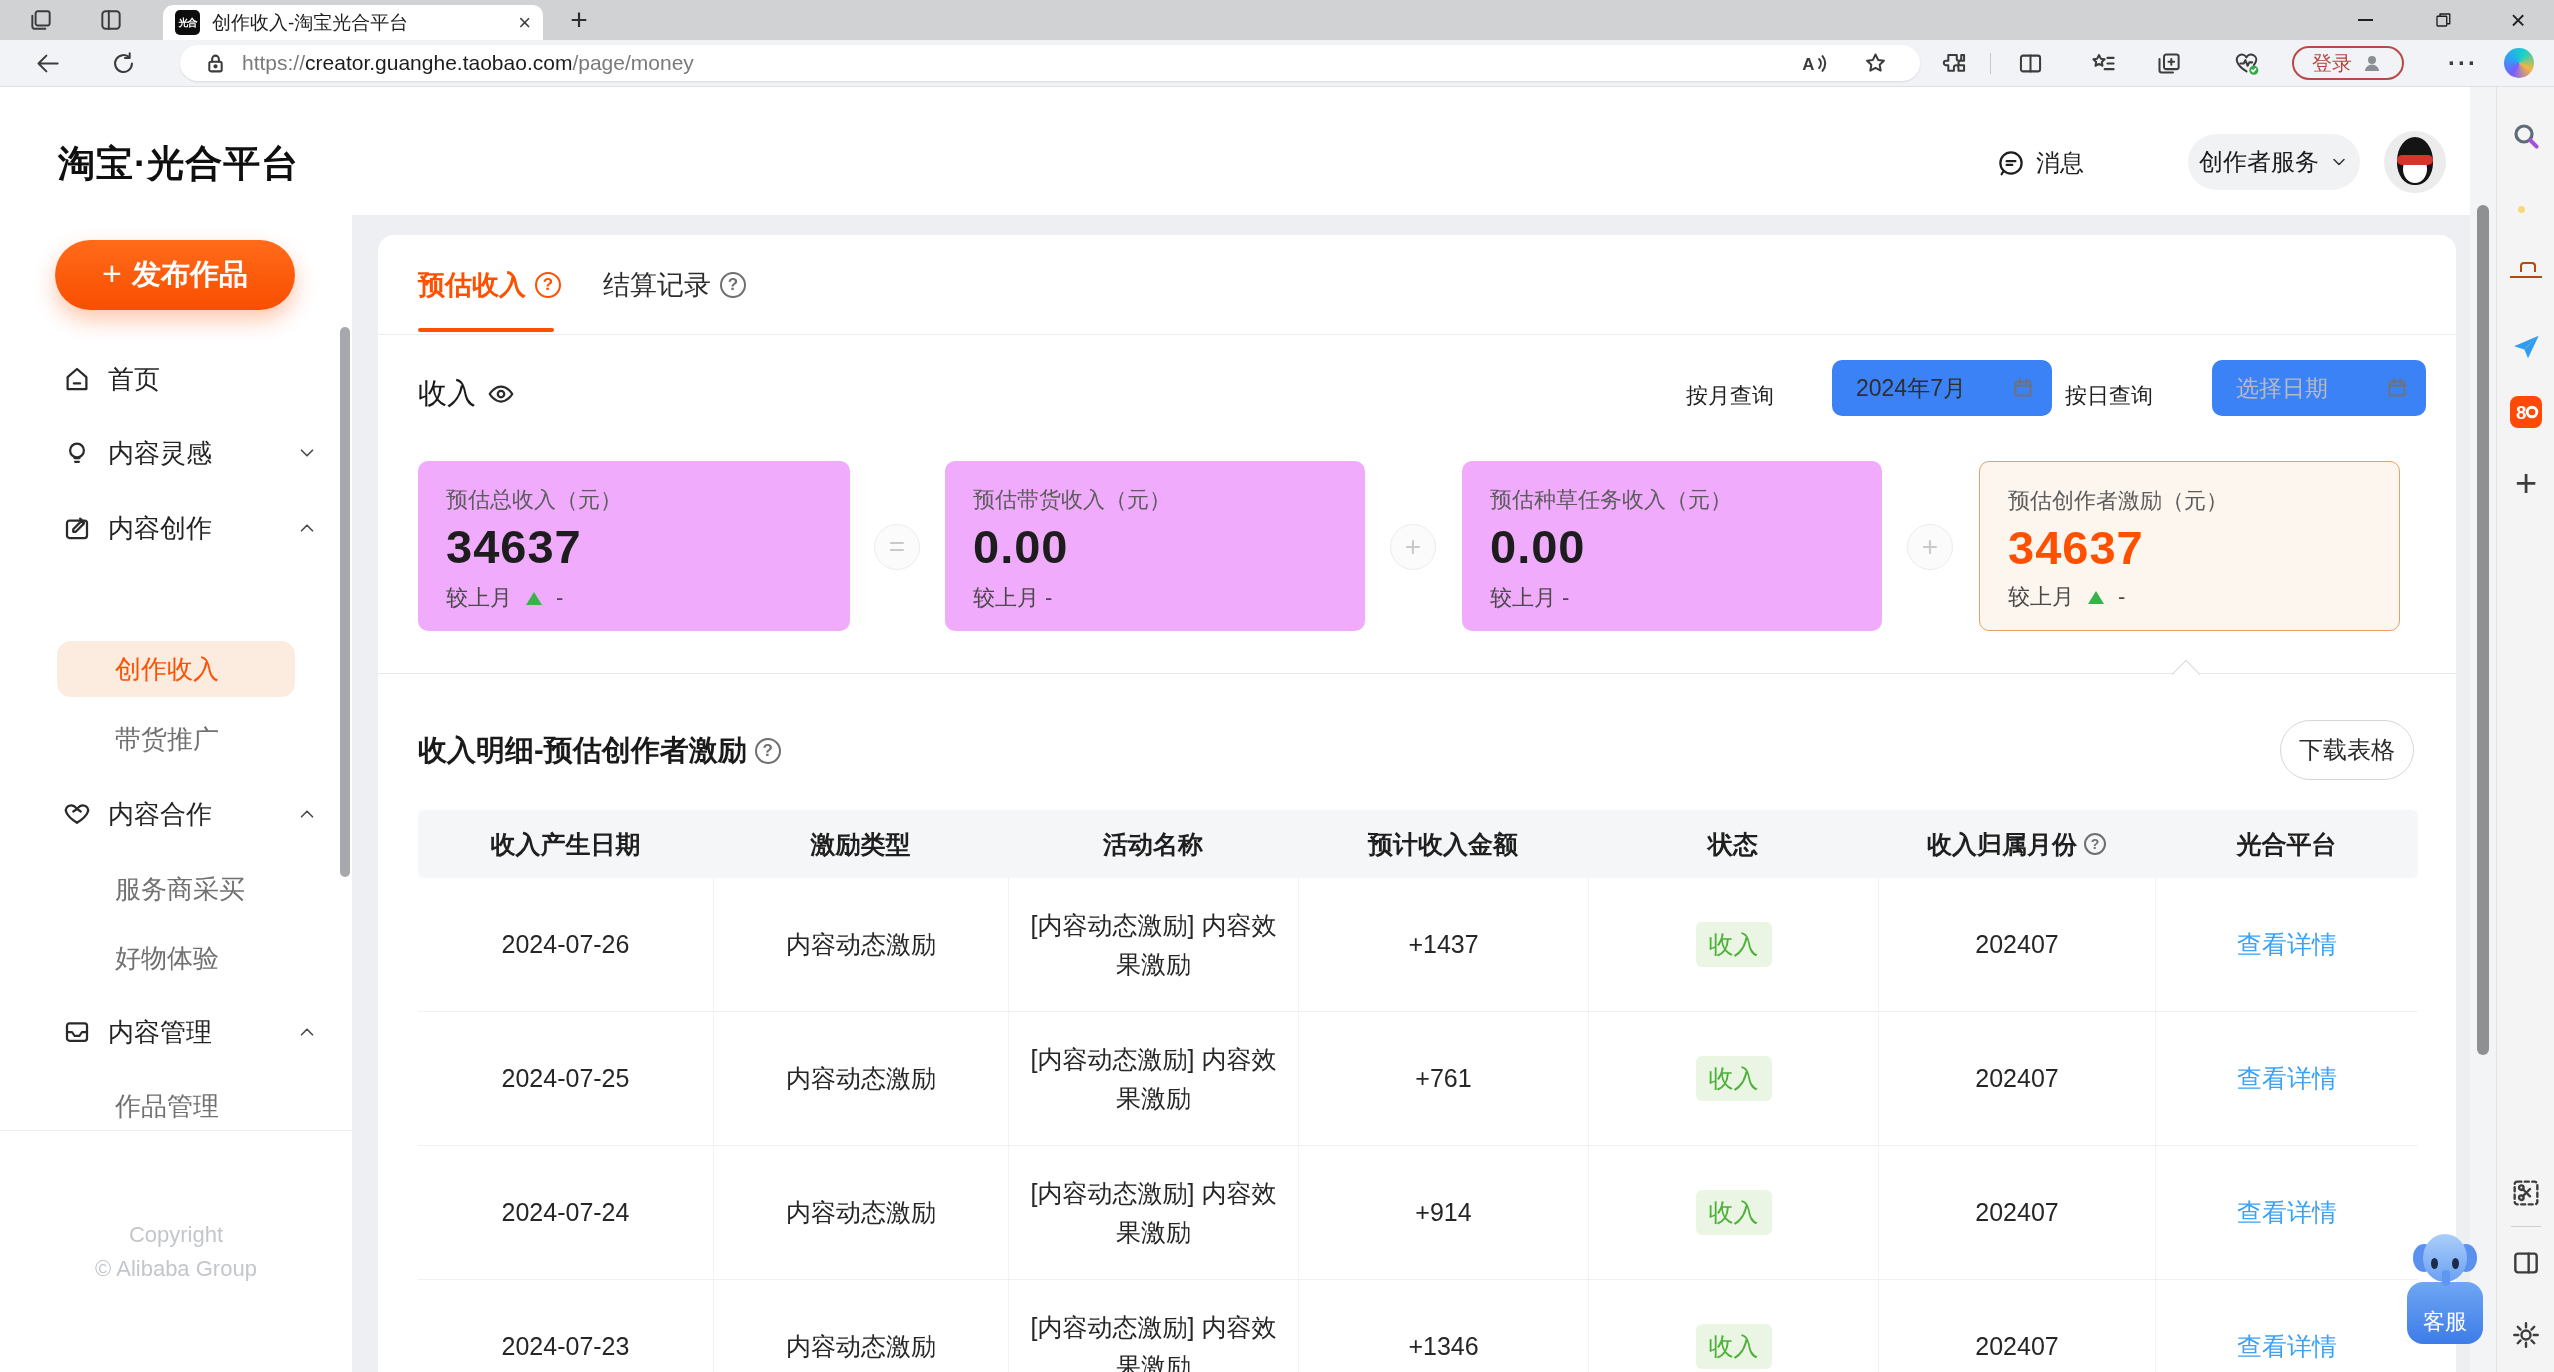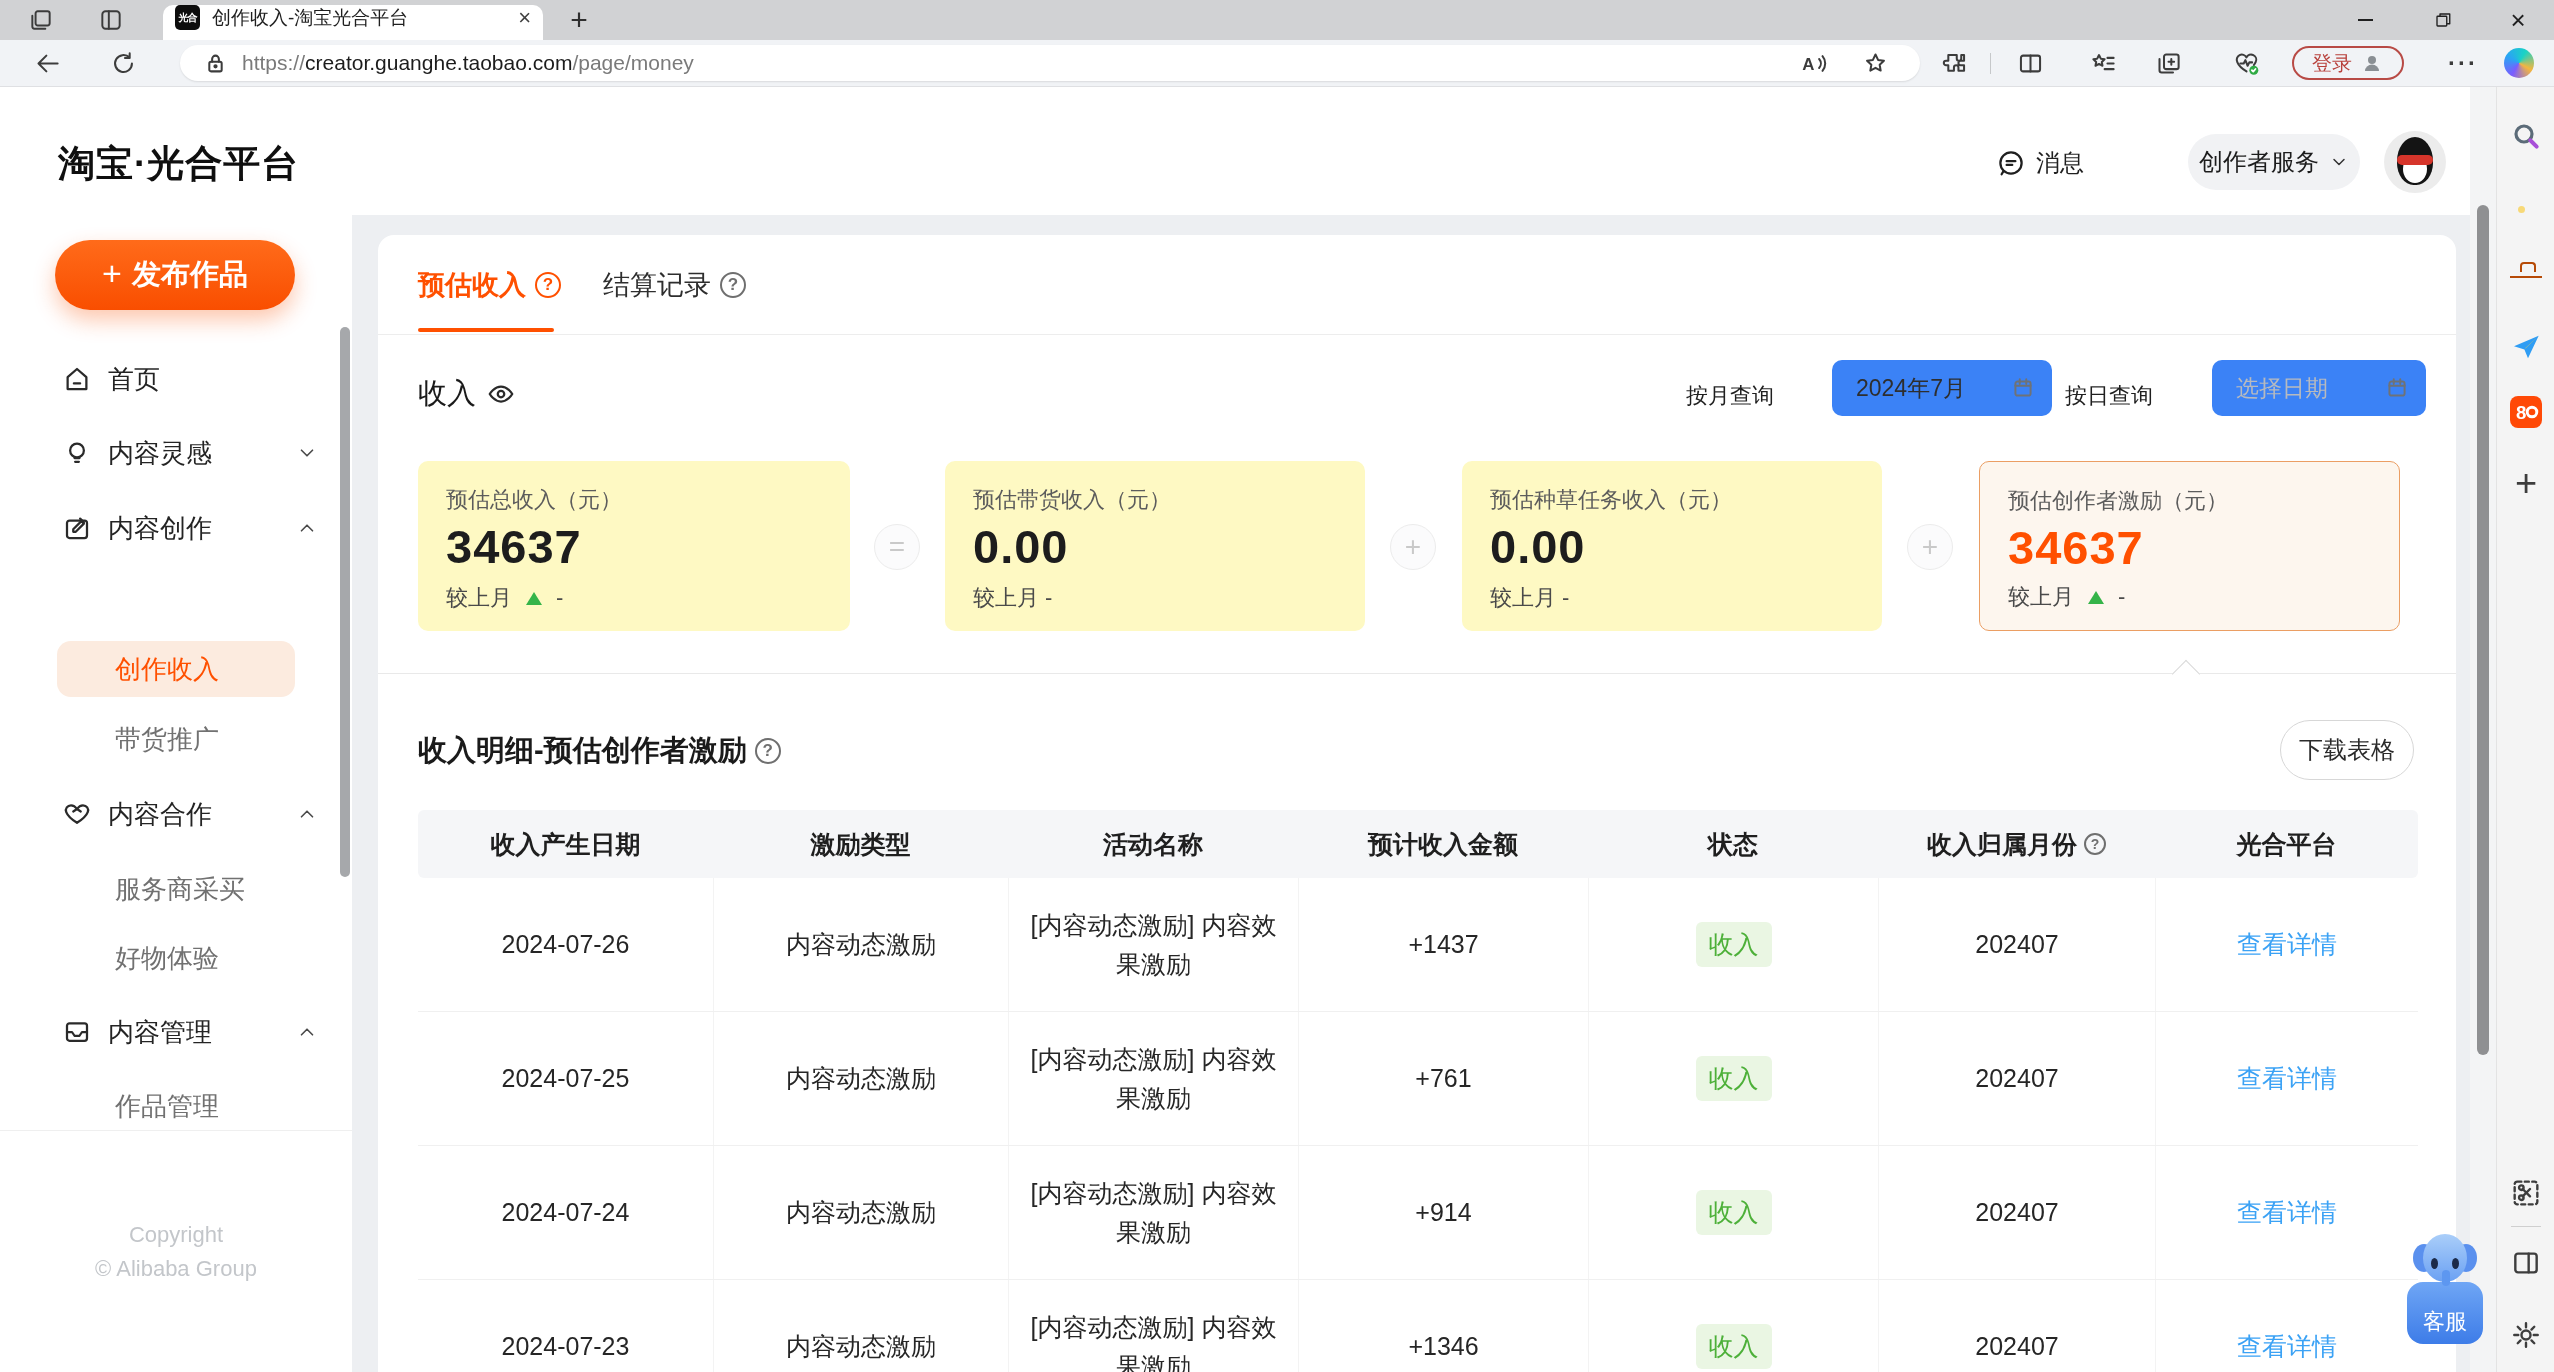--- a/index.html
+++ b/index.html
@@ -5,21 +5,21 @@
   html,body{margin:0;padding:0;background:#9a9a9a}
   *{box-sizing:border-box}
   .screen{position:relative;width:2554px;height:1372px;overflow:hidden;background:#fff;
     font-family:"Liberation Sans","DejaVu Sans",sans-serif;color:#222}
   svg.ic{display:block;stroke:currentColor;fill:none;stroke-width:1.8;stroke-linecap:round;stroke-linejoin:round}
 
   
   .titlebar{position:absolute;left:0;top:0;width:2554px;height:40px;background:#d1d2d4}
   .tb-icon{position:absolute;top:7px;width:26px;height:26px;color:#3b3b3b}
   .tab{position:absolute;left:163px;top:5px;width:380px;height:35px;background:#fff;
-    border-radius:10px 10px 0 0;display:flex;padding:0 12px}
+    border-radius:10px 10px 0 0;display:flex;align-items:center;padding:0 12px}
   .favicon{width:25px;height:25px;border-radius:5px;background:#0d0d0d;color:#fff;font-size:10px;
     font-weight:bold;display:flex;align-items:center;justify-content:center;flex:none;letter-spacing:-1px}
   .tab-title{margin-left:12px;font-size:19px;color:#1f1f1f;white-space:nowrap;overflow:hidden;flex:1}
   .tab-close{font-size:22px;color:#404040;margin-left:6px;cursor:pointer}
   .newtab{position:absolute;left:560px;top:2px;width:38px;height:36px;font-size:30px;font-weight:300;
     color:#2e2e2e;display:flex;align-items:center;justify-content:center}
   .winbtn{position:absolute;top:0;width:56px;height:40px;display:flex;align-items:center;justify-content:center;color:#1f1f1f}
   .win-min{width:15px;height:2px;background:#1f1f1f}
   .win-x{font-size:26px;font-weight:300}
 
@@ -90,21 +90,21 @@
   .income-title{position:absolute;left:40px;top:139px;height:40px;display:flex;align-items:center;gap:10px;
     font-size:29px;color:#1a1a1a}
   .income-title .ic{width:30px;height:30px;color:#2a2a2a}
   .flabel{position:absolute;top:146px;font-size:22px;color:#1f1f1f}
   .dateinput{position:absolute;top:125px;height:56px;background:#3b82f6;border-radius:10px}
   .dateinput input{position:absolute;left:0;top:0;width:100%;height:100%;border:none;background:transparent;
     outline:none;padding:0 56px 0 24px;font-size:23px;color:#2e2e2e;font-family:inherit}
   .dateinput input::placeholder{color:#b7babf}
   .dateinput .cal{position:absolute;right:16px;top:15px;width:26px;height:26px;color:#6f7276}
 
-  .scard{position:absolute;top:226px;height:170px;background:#fef9c3;border-radius:10px;padding:24px 28px;cursor:pointer}
+  .scard{position:absolute;top:226px;height:170px;background:#f0abfc;border-radius:10px;padding:24px 28px;cursor:pointer}
   .scard .clabel{font-size:22px;color:#5c5c5c}
   .scard .cvalue{margin-top:4px;font-size:47px;font-weight:700;color:#1d1d1d;letter-spacing:1px}
   .scard .ccompare{position:absolute;left:28px;bottom:18px;font-size:22px;color:#4a4a4a;display:flex;align-items:center;gap:14px}
   .scard-hl{background:#fdf6ee;border:1px solid #eb9e63}
   .scard-hl .cvalue{color:#ff5000}
   .up-tri{width:0;height:0;border-left:8px solid transparent;border-right:8px solid transparent;border-bottom:13px solid #35b449}
   .opc{position:absolute;top:289px;width:46px;height:46px;border-radius:50%;background:#fbfbfc;border:1px solid #ececec;
     color:#c9c9c9;font-size:28px;display:flex;align-items:center;justify-content:center}
   .divider-b{position:absolute;left:0;top:438px;width:2078px;height:1px;background:#e9e9e9}
   .caret{position:absolute;left:1798px;top:429px;width:20px;height:20px;background:#fff;

